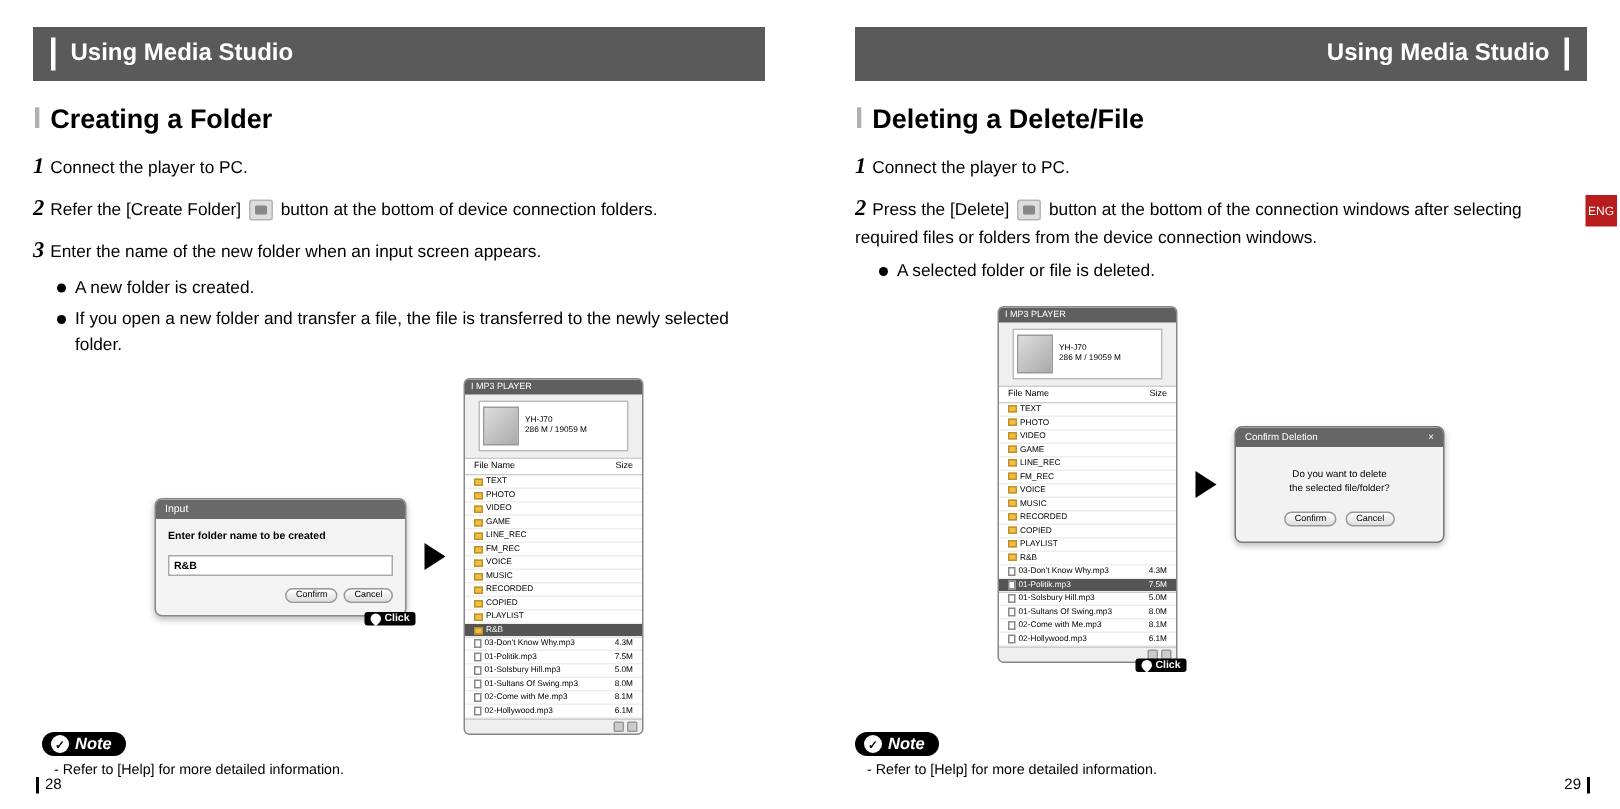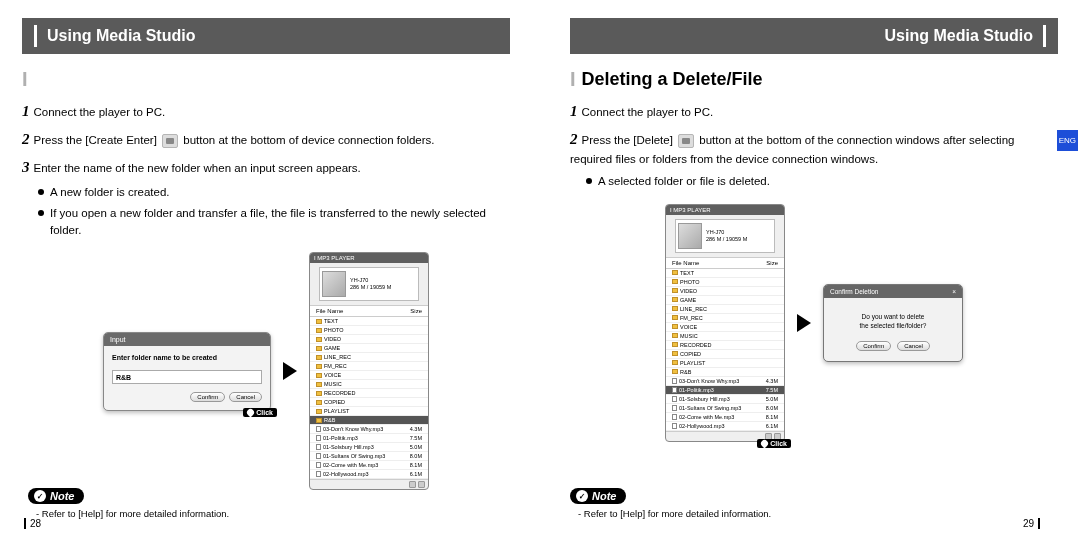--- a/index.html
+++ b/index.html
@@ -214,50 +214,51 @@
       background:#fff; color:#000;
       width:12px; height:12px;
       border-radius:50%;
       display:inline-flex; align-items:center; justify-content:center;
       font-size:8px; font-style:normal;
     }
     .note-text { font-size: 9.5px; margin-left: 8px; }
     
     .page-num { position:absolute; bottom: 10px; font-size:10px; }
     .page.left .page-num { left: 24px; border-left: 2px solid #000; padding-left:4px; }
-    .page.right .page-num { right: 40px; border-right: 2px solid #000; padding-right:4px; }
+    .page.right .page-num { right: 20px; border-right: 2px solid #000; padding-right:4px; }
     
     .lang-tab {
       position:absolute;
       right: 2px;
       top: 130px;
-      background:#1d4ed8; color:#fff;
+      background:#b91c1c; color:#fff;
       font-size:8px;
       padding: 6px 2px;
       writing-mode: horizontal-tb;
     }
     .click-wrap { position: relative; }
   </style>
 </head>
 <body>
 
 <div class="spread">
 
   <div class="page left">
     <div class="header-bar">
       <span class="hb-tick-l"></span>
       <span>Using Media Studio</span>
     </div>
     <div class="section-title">
       <span class="section-pipe">I</span>
+      <span>Creating a Folder</span>
     </div>
 
     <div class="step"><span class="step-num">1</span><span>Connect the player to PC.</span></div>
     <div class="step">
-      <span class="step-num">2</span><span>Press the [Create Enter] </span><span class="icon-btn"></span><span> button at the bottom of device connection folders.</span>
+      <span class="step-num">2</span><span>Refer the [Create Folder] </span><span class="icon-btn"></span><span> button at the bottom of device connection folders.</span>
     </div>
     <div class="step"><span class="step-num">3</span><span>Enter the name of the new folder when an input screen appears.</span></div>
     <div class="bullet">A new folder is created.</div>
     <div class="bullet">If you open a new folder and transfer a file, the file is transferred to the newly selected folder.</div>
 
     <div class="diagram-row">
       <div class="click-wrap">
         <div class="dlg">
           <div class="dlg-title">Input</div>
           <div class="dlg-body">

